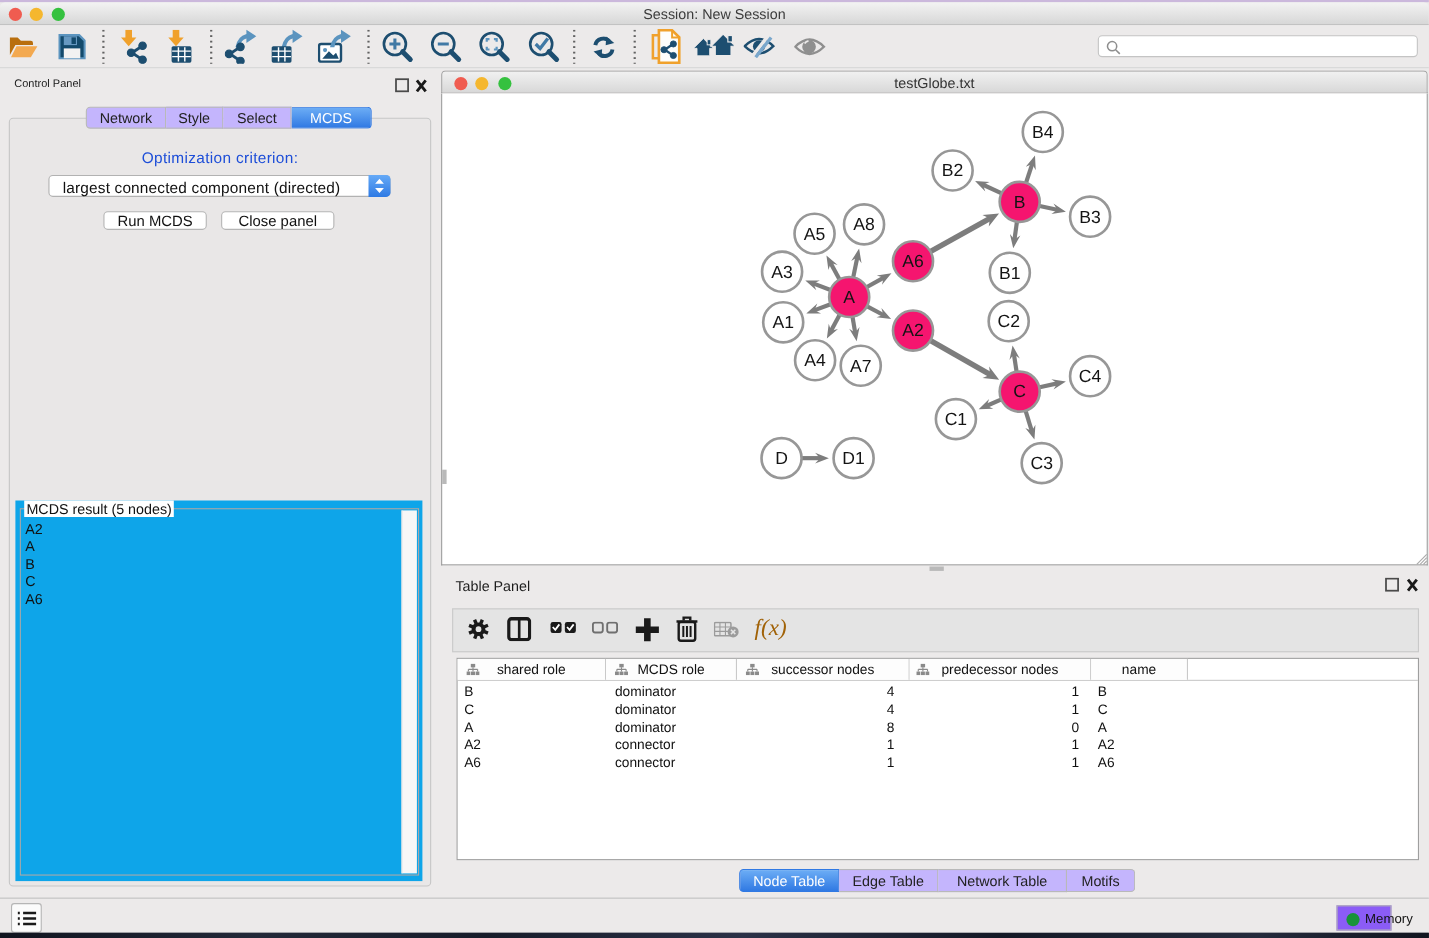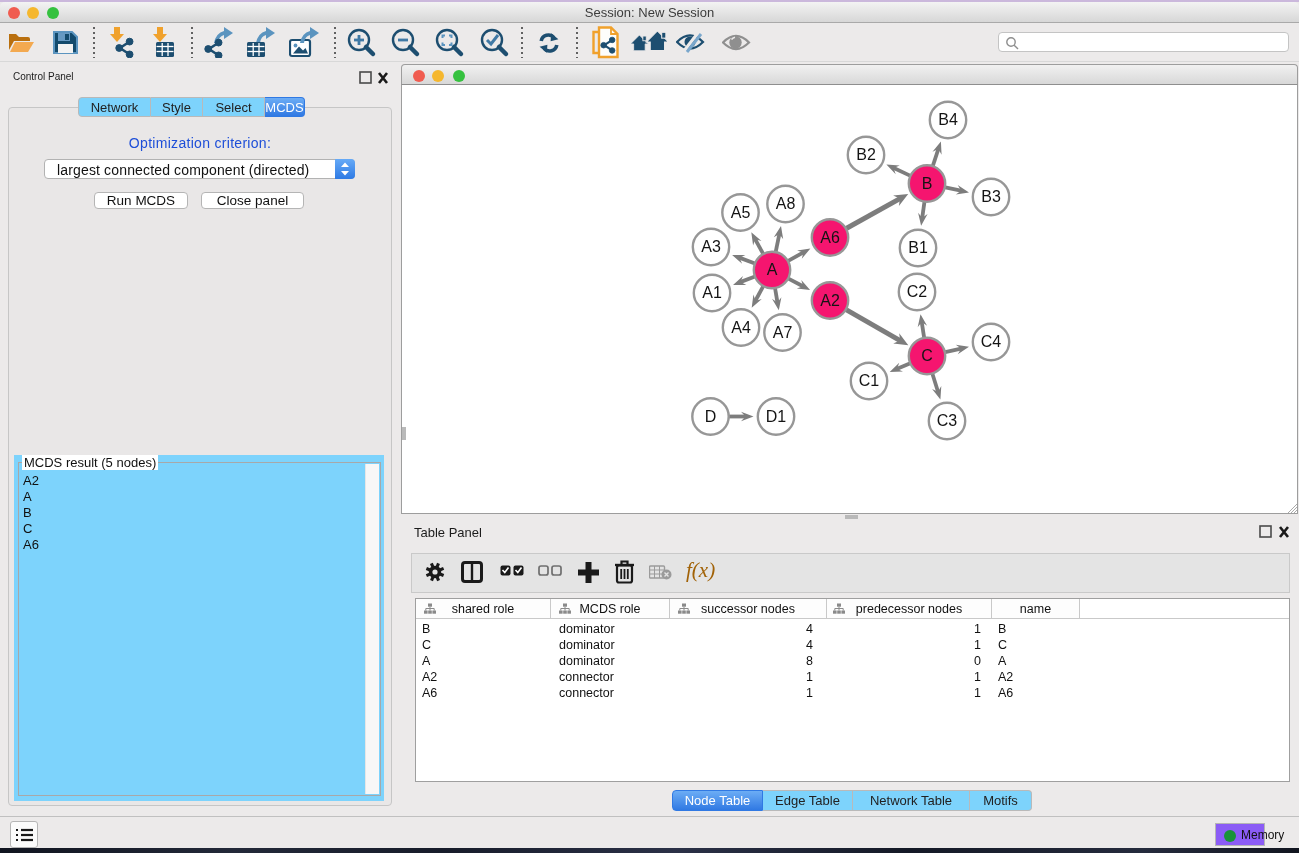--- a/index.html
+++ b/index.html
@@ -13,36 +13,36 @@
 #titlebar .t { position:absolute; left:0; right:0; top:3px; text-align:center; font-size:13px; color:#3c3c3c; }
 .tl { position:absolute; width:12px; height:12px; border-radius:50%; }
 #toolbar { left:0; top:23px; width:1299px; height:39px; background:#eceaea; border-bottom:1px solid #d8d8d8; }
 .tsep { position:absolute; top:27px; height:31px; width:2px;
   background-image:linear-gradient(#616161 40%, rgba(0,0,0,0) 0%);
   background-size:2px 5px; }
 #searchbox { position:absolute; left:998px; top:32px; width:291px; height:20px; background:#fff;
   border:1px solid #c4c4c4; border-radius:4px; }
 #cp-title { position:absolute; left:13px; top:71px; font-size:10px; color:#1c1c1c; }
 .tabs { position:absolute; display:flex; z-index:6; }
-.tab { height:20px; background:#7dd3fc; border:1px solid #b9b9b9; border-left:none;
+.tab { height:20px; background:#c4b5fd; border:1px solid #b9b9b9; border-left:none;
   font-size:13px; color:#222; text-align:center; line-height:19px; }
 .tab.first { border-left:1px solid #b9b9b9; border-radius:4px 0 0 4px; }
 .tab.last { border-radius:0 4px 4px 0; }
 .tab.sel { background:linear-gradient(#6cadf5,#3079e3); color:#fff; border-color:#3079e3; }
 #cp-box { position:absolute; left:8px; top:107px; width:384px; height:699px;
   border:1px solid #c6c6c6; border-radius:4px; background:#e9e7e7; }
 #opt-label { position:absolute; left:0; width:400px; top:135px; text-align:center; font-size:14px; letter-spacing:0.3px; color:#1d4ed8; }
 #dropdown { position:absolute; left:44px; top:159px; width:311px; height:20px; background:#fff;
   border:1px solid #b2b2b2; border-radius:4px; }
 #dropdown .txt { position:absolute; left:12px; top:2px; font-size:14px; letter-spacing:0.15px; color:#111; }
 #dd-btn { position:absolute; right:-1px; top:-1px; width:20px; height:20px; border-radius:0 4px 4px 0;
   background:linear-gradient(#66aaf7,#2e7ae4); }
 .btn { position:absolute; height:17px; background:#fff; border:1px solid #b5b5b5; border-radius:4px;
   font-size:13.5px; color:#111; text-align:center; line-height:15px; }
-#results { position:absolute; left:14px; top:455px; width:370px; height:346px; background:#7dd3fc;text-decoration:underline; }
+#results { position:absolute; left:14px; top:455px; width:370px; height:346px; background:#0ea5e9;text-decoration:underline; }
 #fieldset { position:absolute; left:4px; top:7px; right:3px; bottom:5px; border:1px solid #a8a8a8; }
 #fieldset legend { position:absolute; top:-8px; left:3px; background:#fff; font-size:13px; color:#111; padding:0 2px; }
 #sbtrack { position:absolute; right:1px; top:1px; width:14px; bottom:1px; background:#f7f7f7; border-left:1px solid #e6e6e6; }
 #mcds-list { position:absolute; left:4px; top:10px; font-size:13px; color:#111; line-height:16px; }
 #netwin { position:absolute; left:401px; top:64px; width:897px; height:450px; }
 #nw-title { position:absolute; left:0; top:0; width:897px; height:21px;
   background:linear-gradient(#f1f1f1,#d8d8d8); border:1px solid #9d9d9d; border-bottom:1px solid #8e8e8e;
   border-radius:4px 4px 0 0; }
 #nw-title .t { position:absolute; left:0; right:0; top:3px; text-align:center; font-size:13px; color:#333; }
 #canvas { position:absolute; left:0; top:21px; width:897px; height:429px; background:#fff;
@@ -228,21 +228,21 @@
   </div>
 <div id="cp-title">Control Panel</div>
 <svg class="ic" style="left:359px;top:71px" width="30" height="14" viewBox="0 0 30 14">
   <rect x="1" y="1" width="11" height="11" fill="none" stroke="#4a4a4a" stroke-width="1.6"></rect>
   <path d="M20 2 L28 12 M28 2 L20 12" stroke="#1a1a1a" stroke-width="2.6"></path>
 </svg>
 <div class="tabs" style="left:78px;top:97px">
   <div class="tab first" style="width:73px">Network</div>
   <div class="tab" style="width:52px">Style</div>
   <div class="tab" style="width:62px">Select</div>
-  <div class="tab sel last" style="width:40px">MCDS</div>
+  <div class="tab sel last" style="width:73px">MCDS</div>
 </div>
 <div id="cp-box"></div>
 <div id="opt-label">Optimization criterion:</div>
 <div id="dropdown">
     <span class="txt">largest connected component (directed)</span>
   <div id="dd-btn"><svg width="20" height="20" viewBox="0 0 20 20">
         <path d="M6 8 L10 3.5 L14 8 Z M6 12 L10 16.5 L14 12 Z" fill="#fff"></path>
       </svg></div>
 </div>
 <div class="btn" style="left:94px;top:192px;width:94px">Run MCDS</div>
@@ -252,20 +252,21 @@
       <legend>MCDS result (5 nodes)</legend>
     <div id="sbtrack"></div>
     <div id="mcds-list">A2<br>A<br>B<br>C<br>A6</div>
   </div>
 </div>
 <div id="netwin">
   <div id="nw-title">
     <div class="tl" style="left:11px;top:4.5px;background:#f05c50"></div>
     <div class="tl" style="left:30px;top:4.5px;background:#f5b72e"></div>
     <div class="tl" style="left:51px;top:4.5px;background:#35c13f"></div>
+    <div class="t">testGlobe.txt</div>
   </div>
   <div id="canvas"></div>
   <svg class="ic" style="left:884px;top:437px" width="13" height="13" viewBox="0 0 13 13">
     <g stroke="#aaa" stroke-width="1">
         <line x1="3" y1="12" x2="12" y2="3"></line>
         <line x1="6" y1="12" x2="12" y2="6"></line>
         <line x1="9" y1="12" x2="12" y2="9"></line>
       </g>
   </svg>
 </div>

